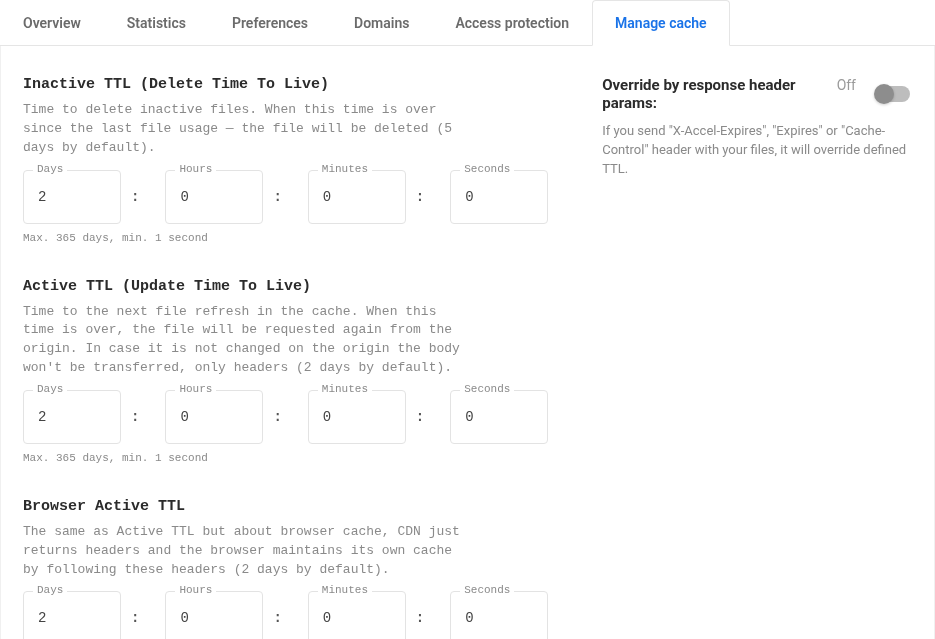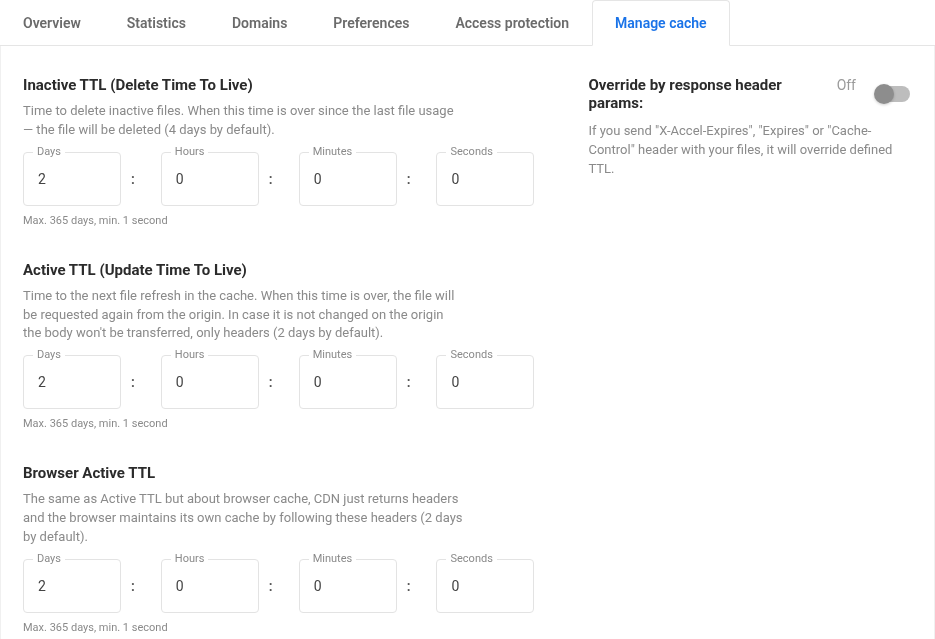--- a/index.html
+++ b/index.html
@@ -45,20 +45,21 @@
     .left-col {
       flex: 0 0 515px;
       padding: 0 30px 0 22px;
     }
     .right-col {
       flex: 1;
       padding: 0 24px 0 24px;
     }
     .section {
       margin-bottom: 34px;
+      font-family: Liberation Mono, monospace;
     }
     .section-title {
       font-size: 15px;
       font-weight: 700;
       color: #2b2b2b;
       margin-bottom: 8px;
     }
     .section-desc {
       font-size: 13px;
       color: #8a8a8a;
@@ -155,32 +156,32 @@
       line-height: 1.45;
       max-width: 310px;
     }
   </style>
 </head>
 <body>
 
 <div class="tabs">
   <div class="tab">Overview</div>
   <div class="tab">Statistics</div>
+  <div class="tab">Preferences</div>
   <div class="tab">Domains</div>
-  <div class="tab">Preferences</div>
   <div class="tab">Access protection</div>
   <div class="tab active">Manage cache</div>
 </div>
 
 <div class="content">
   <div class="left-col">
 
     <div class="section">
       <div class="section-title">Inactive TTL (Delete Time To Live)</div>
-      <div class="section-desc">Time to delete inactive files. When this time is over since the last file usage — the file will be deleted (4 days by default).</div>
+      <div class="section-desc">Time to delete inactive files. When this time is over since the last file usage — the file will be deleted (5 days by default).</div>
       <div class="time-row">
         <div class="time-group">
           <div class="field-wrap">
             <span class="field-label">Days</span>
             <input class="field-input" value="2" style="">
           </div>
           <span class="colon">:</span>
         </div>
         <div class="time-group">
           <div class="field-wrap">

